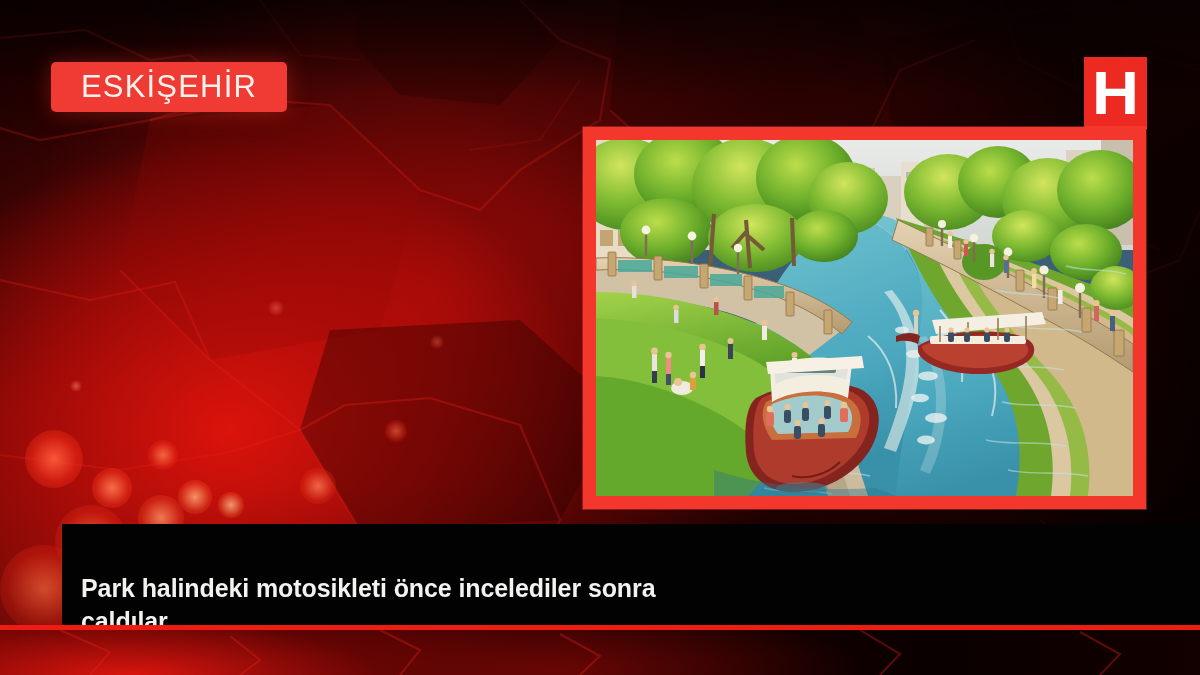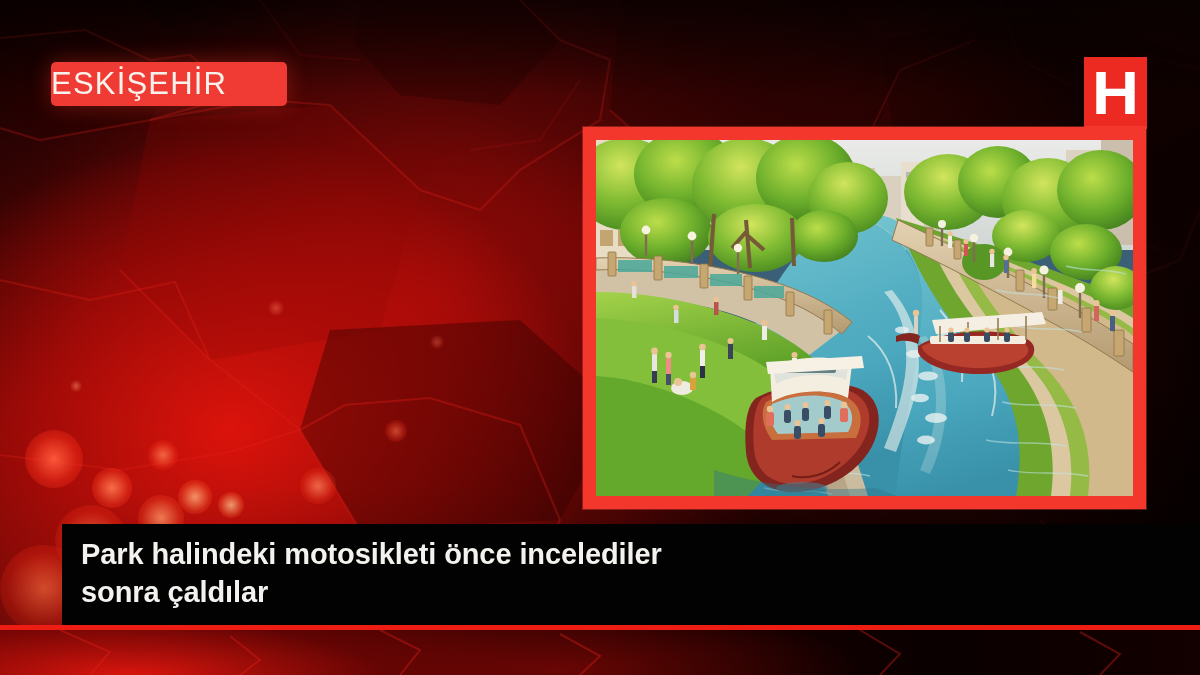--- a/index.html
+++ b/index.html
@@ -41,24 +41,24 @@
   .bg-map polygon.shade { fill: #2b0100; fill-opacity: .55; stroke: none; }
   .bg-map polygon.shade2 { fill: #8e0a06; fill-opacity: .35; stroke: none; }
 
   
   .bokeh { position: absolute; border-radius: 50%; pointer-events: none; }
 
   
   #city-badge {
     position: absolute;
     left: 51px; top: 62px;
-    width: 236px; height: 44px;
+    width: 236px; height: 50px;
     background: #ef3b33;
     border-radius: 5px;
-    display: flex; align-items: center; 
+    display: flex; align-items: center; justify-content: center;
     box-shadow: 0 0 22px rgba(255,60,40,0.35);
   }
   #city-badge .label {
     color: #f7f2ec;
     font-size: 31px;
     letter-spacing: 1.2px;
     font-weight: 400;
     white-space: nowrap;
     font-family: "Liberation Sans", sans-serif;
   }
@@ -95,26 +95,27 @@
   
   #headline-bar {
     position: absolute;
     left: 62px; top: 524px;
     width: 1138px; height: 102px;
     background: #020202;
     padding: 12px 16px 0 19px;
   }
   #headline {
     color: #f4f2ee;
-    font-size: 29px;
+    font-size: 25px;
     font-weight: 700;
     line-height: 1.3;
     letter-spacing: -0.1px;
     max-width: 640px;
     font-family: "Liberation Sans", sans-serif;
+    margin-top: 36px;
   }
   #bottom-rule {
     position: absolute;
     left: 0; top: 625px;
     width: 1200px; height: 5px;
     background: #ee1d14;
   }
   #bottom-strip {
     position: absolute;
     left: 0; top: 630px; width: 1200px; height: 45px;

